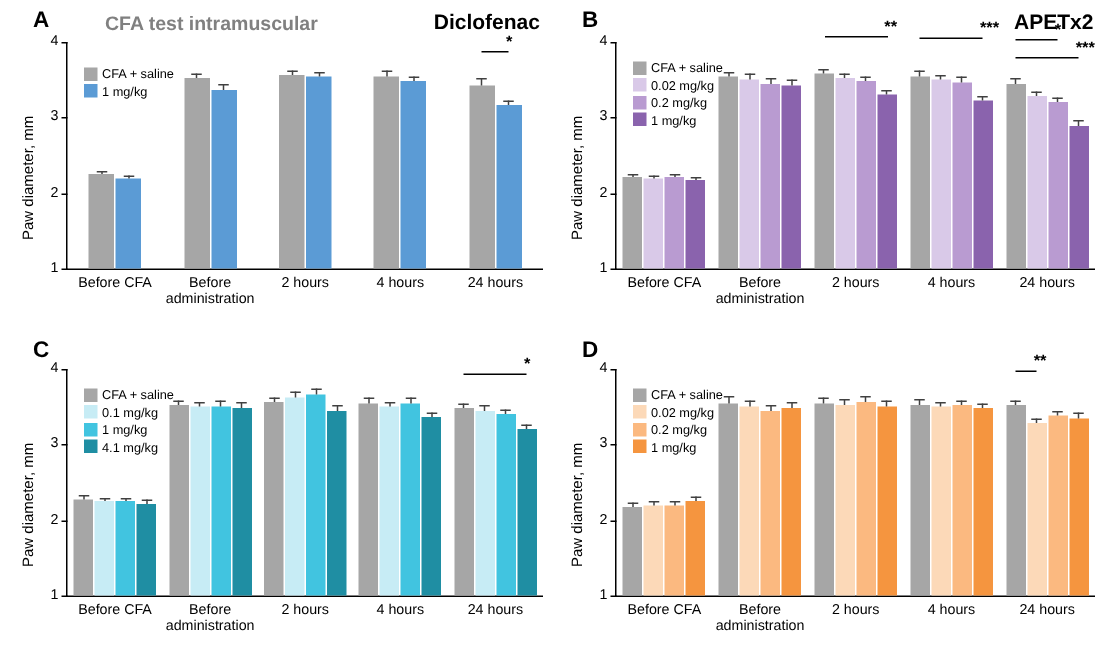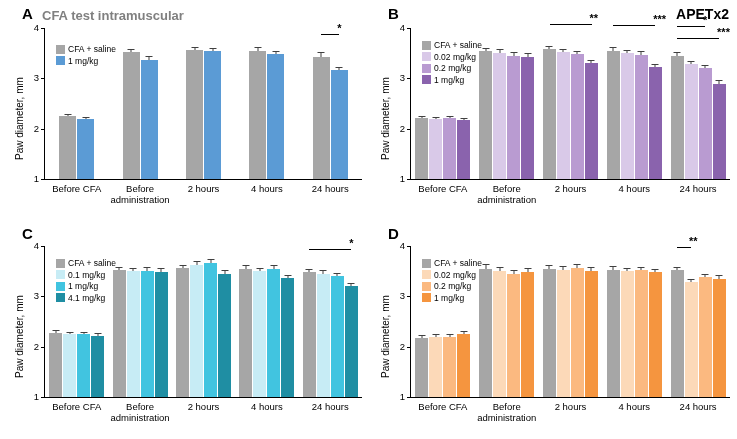--- a/index.html
+++ b/index.html
@@ -24,24 +24,25 @@
   .legrow{display:flex;align-items:center;margin-bottom:1.5px;}
   .legsw{width:9px;height:9px;margin-right:3px;display:inline-block;}
   .sigbar{position:absolute;height:1px;background:#000;}
   .sigstar{position:absolute;font-size:11px;font-weight:bold;color:#000;line-height:10px;white-space:nowrap;}
 </style>
 </head>
 <body>
 
 <div id="wrap">
 
-  <div class="suptitle" style="left:42px;top:8px;">CFA test intramuscular</div>
+  <div class="suptitle" style="left:70px;top:8px;">CFA test intramuscular</div>
 
   <div class="panel" id="panelA" style="left:0;top:0;width:368px;height:220px;">
     <div class="plabel" style="left:22px;top:5px;">A</div>
+    <div class="ptitle" style="right:8px;top:6px;width:200px;">Diclofenac</div>
     <div class="axis-title" style="left:14px;top:160px;transform:rotate(-90deg);">Paw diameter, mm</div>
     <div class="plotbox" id="plotA" style="left:44px;top:28px;width:318px;height:152px;">
         <div class="ytick" style="left: -22px; top: 145px;">1</div>
         <div class="ytickmark" style="left: -4px; top: 151px;"></div>
         <div class="ytick" style="left: -22px; top: 94.6667px;">2</div>
         <div class="ytickmark" style="left: -4px; top: 100.667px;"></div>
         <div class="ytick" style="left: -22px; top: 44.3333px;">3</div>
         <div class="ytickmark" style="left: -4px; top: 50.3333px;"></div>
         <div class="ytick" style="left: -22px; top: -6px;">4</div>
         <div class="ytickmark" style="left: -4px; top: 0px;"></div>

